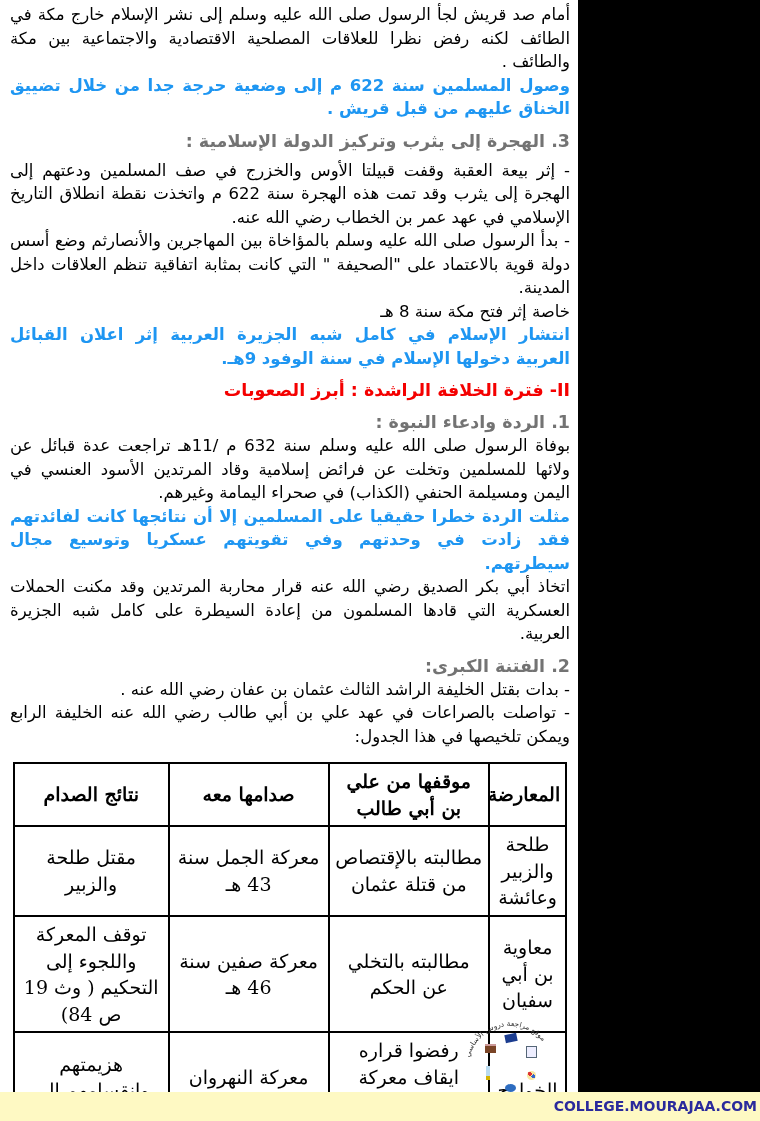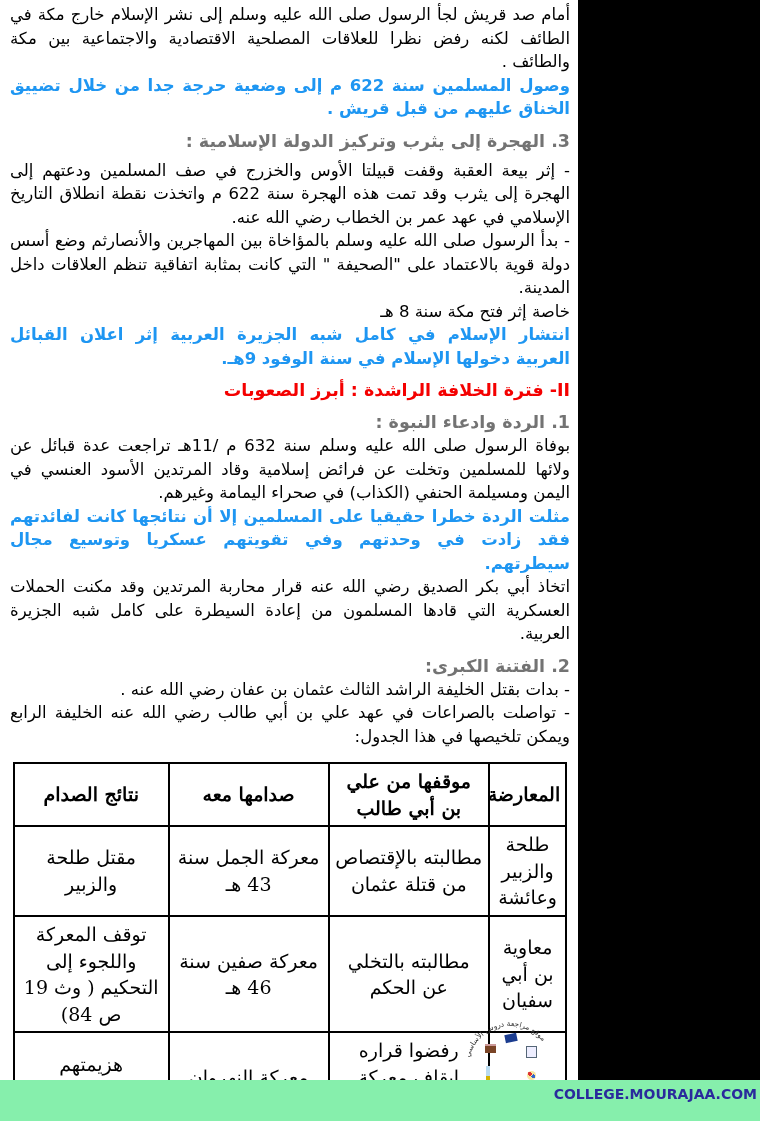--- a/index.html
+++ b/index.html
@@ -79,21 +79,21 @@
   .ic-calc { right:2px; top:12px; width:9px; height:10px; background:#eef; border:1px solid #567; }
   .ic-atom { right:3px; bottom:12px; width:9px; height:9px; border-radius:50%;
              background:radial-gradient(circle at 30% 30%, #d33 2px, transparent 2px),
                         radial-gradient(circle at 70% 60%, #36c 2px, transparent 2px),
                         #f9e7a0; }
   .ic-globe { left:24px; bottom:0px; width:11px; height:8px; background:#2d6cc0; border-radius:50%; }
   .ic-flask { left:5px; bottom:12px; width:4px; height:10px; background:#b9dbf0; border-bottom:4px solid #d4b200; }
 
   .band {
     position:absolute; left:0; bottom:0;
-    width:760px; height:41px; background:#86efac;
+    width:760px; height:29px; background:#fef9c3;
     z-index:5;
   }
   .site {
     position:absolute; right:3px; top:6px;
     color:#2A2A9C; font-weight:bold;
     font-size:14px; letter-spacing:0px;
     font-family:"DejaVu Sans", sans-serif;
     direction:ltr;
   }
 </style>

